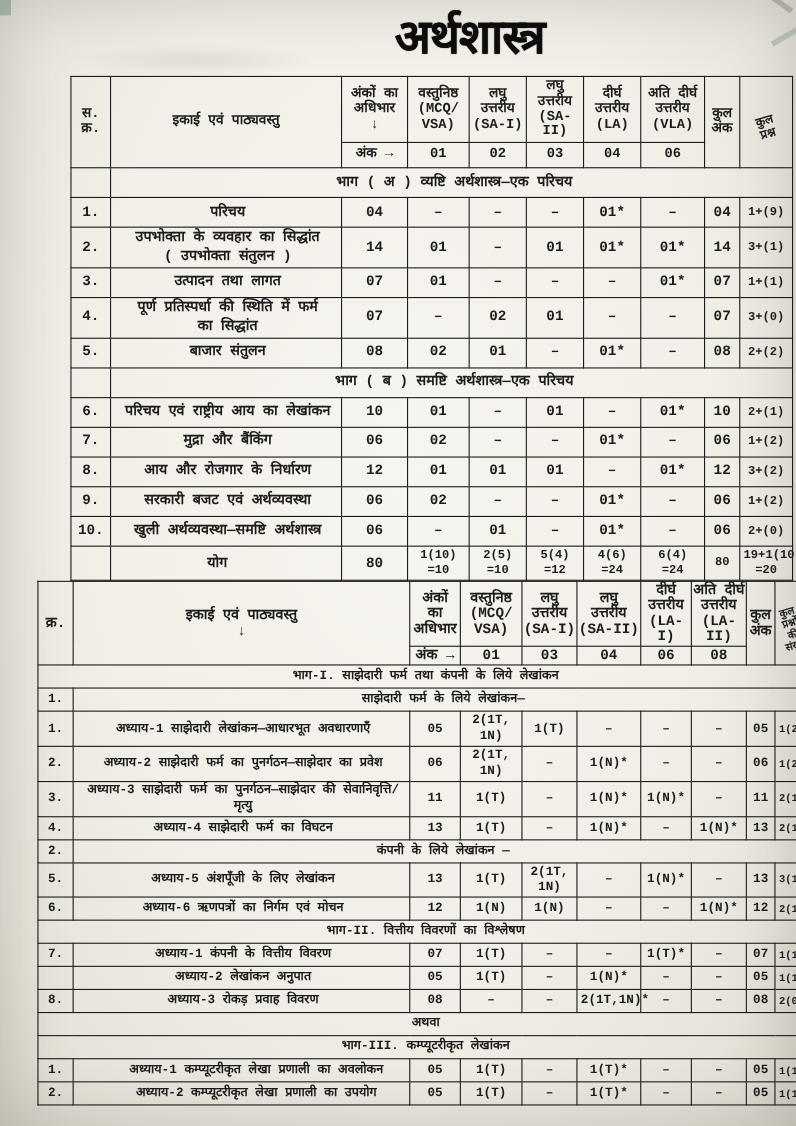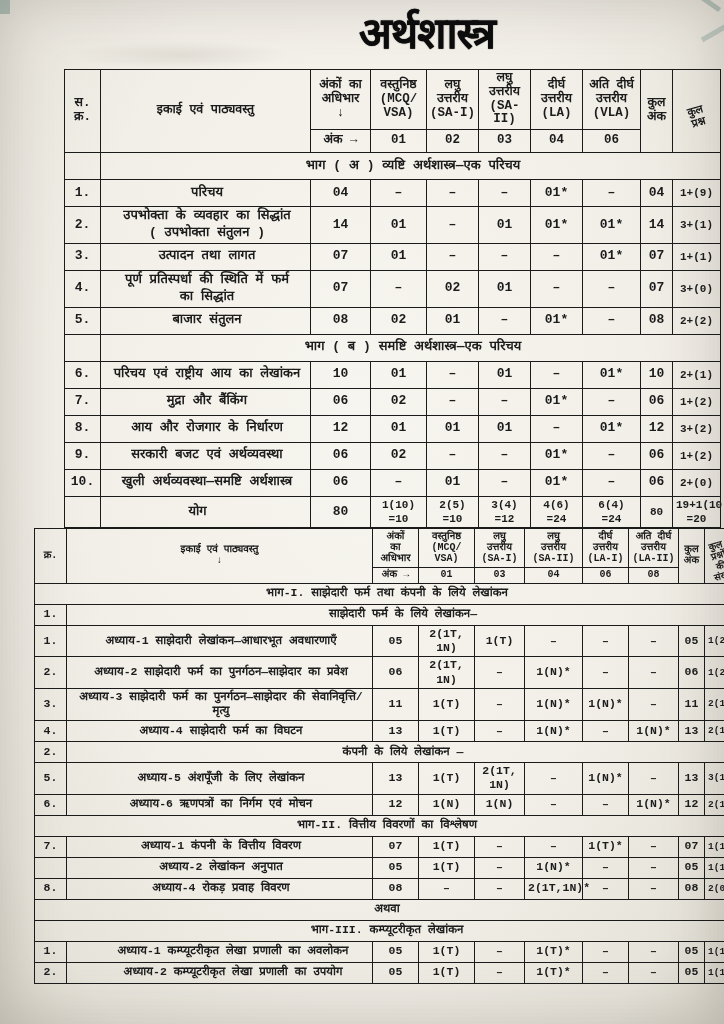--- a/index.html
+++ b/index.html
@@ -33,21 +33,21 @@
     white-space:pre-line;vertical-align:middle;
     padding:1px 3px;text-align:center;
   }
   
   .t1{margin:0 0 0 64px;width:656px;font-size:13px;}
   .t1 th{font-size:12.5px;line-height:1.1;padding:2px 2px;text-align:center;}
   .t1 td{line-height:1.3;height:24px;}
   .t1 .subhead td,.t1 tr.subhead th{height:18px;font-size:12.5px;}
   
   .t2{margin:0 0 0 34px;width:700px;font-size:11.5px;}
-  .t2 th{font-size:10px;line-height:1.08;padding:1px 1px;}
+  .t2 th{font-size:13px;line-height:1.08;padding:1px 1px;}
   .t2 td{line-height:1.25;height:18px;padding:1px 3px;}
   .u{text-align:left;padding-left:6px !important;}
   .ind{padding-left:30px !important;margin-top:27px;}
   .sec{text-align:left;padding-left:8px !important;}
   .total-label{text-align:left;padding-right:22px !important;margin-left:48px;}
   .sm{font-size:11px;line-height:1.15;}
   .tq-col{font-size:11px !important;}
   .t2 .tq-col{font-size:9.5px !important;}
   .tilt{display:inline-block;transform:rotate(-16deg);}
   .arrowcell{font-size:12px;}
@@ -254,21 +254,21 @@
           <td class="c tq-col">2+(0)</td>
         </tr>
         <tr>
           <td class="c"></td>
           <td class="u total-label">योग</td>
           <td class="c">80</td>
           <td class="c sm">1(10)
 =10</td>
           <td class="c sm">2(5)
 =10</td>
-          <td class="c sm">3(4)
+          <td class="c sm">5(4)
 =12</td>
           <td class="c sm">4(6)
 =24</td>
           <td class="c sm">6(4)
 =24</td>
           <td class="c sm">80</td>
           <td class="c sm tq-col">19+1(10)
 =20</td>
         </tr>
       </tbody>
@@ -435,21 +435,21 @@
           <td class="c">1(T)</td>
           <td class="c">–</td>
           <td class="c">1(N)*</td>
           <td class="c">–</td>
           <td class="c">–</td>
           <td class="c">05</td>
           <td class="c tq-col">1(1)</td>
         </tr>
         <tr>
           <td class="c">8.</td>
-          <td class="u">अध्याय-4 रोकड़ प्रवाह विवरण</td>
+          <td class="u">अध्याय-3 रोकड़ प्रवाह विवरण</td>
           <td class="c">08</td>
           <td class="c">–</td>
           <td class="c">–</td>
           <td class="c">2(1T,1N)*</td>
           <td class="c">–</td>
           <td class="c">–</td>
           <td class="c">08</td>
           <td class="c tq-col">2(0)</td>
         </tr>
         <tr>

